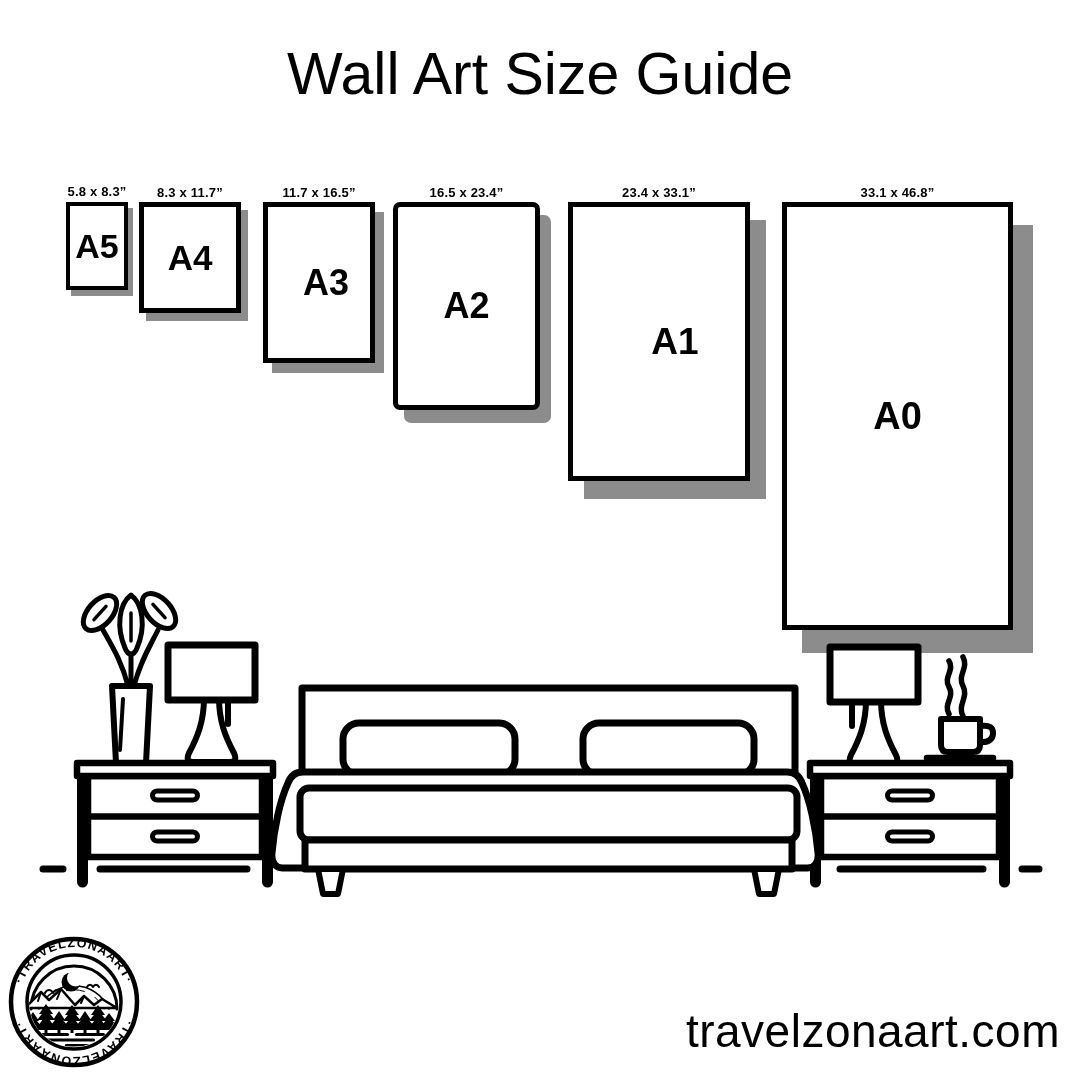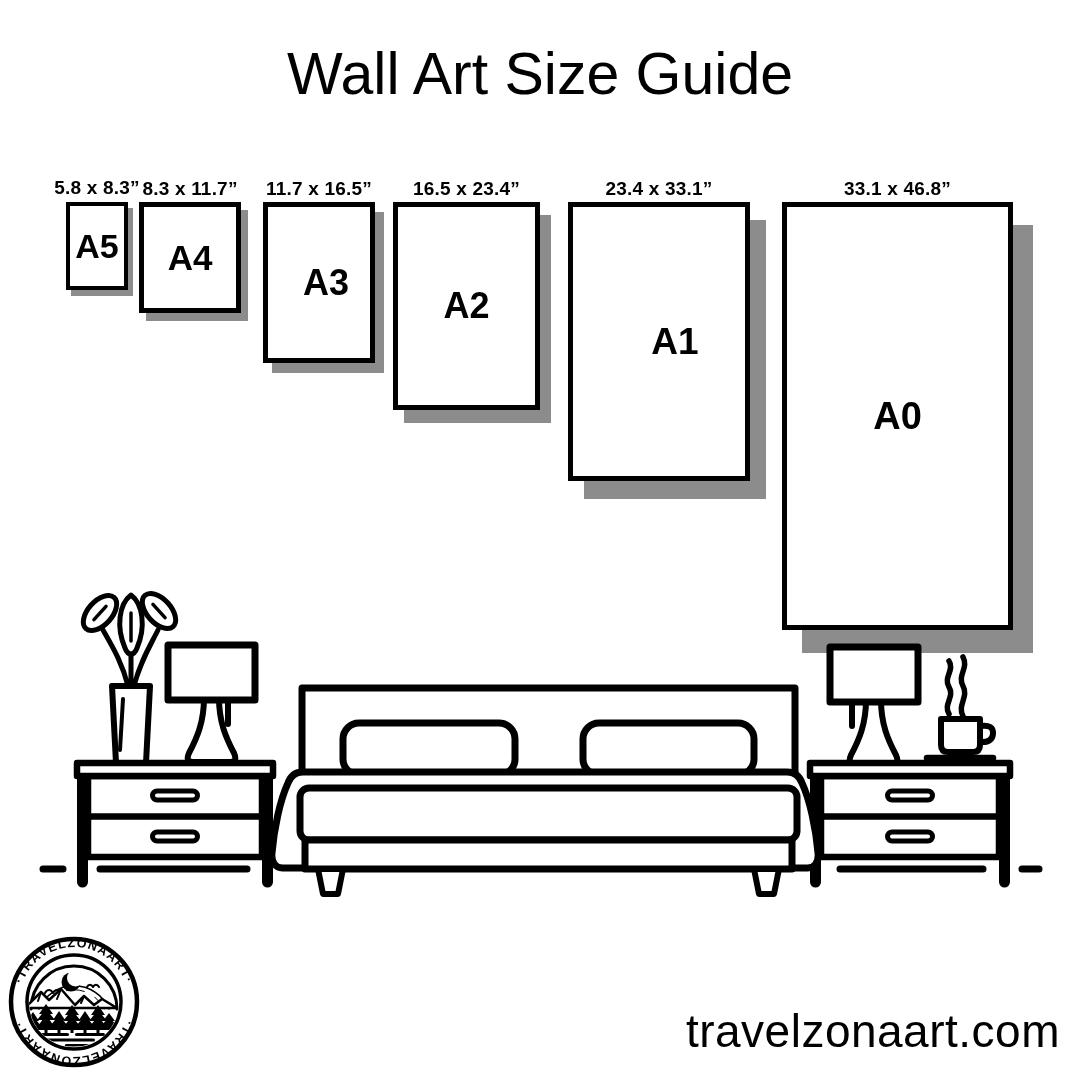--- a/index.html
+++ b/index.html
@@ -26,26 +26,26 @@
     position:absolute;box-sizing:border-box;
     background:var(--bg);
     border:5px solid var(--ink);
     display:flex;align-items:center;justify-content:center;
     font-weight:700;
   }
   .dim{
     position:absolute;bottom:calc(100% + 7px);left:50%;
     transform:translateX(-50%);
     white-space:nowrap;
-    font-size:19px;font-weight:700;letter-spacing:.2px;
+    font-size:13px;font-weight:700;letter-spacing:.2px;
   }
   .f-a5{left:66px;top:202px;width:62px;height:88px;border-width:4px;box-shadow:5px 6px 0 var(--shadow);font-size:34px;}
   .f-a4{left:139px;top:202px;width:102px;height:111px;box-shadow:7px 8px 0 var(--shadow);font-size:35px;}
   .f-a3{left:263px;top:202px;width:112px;height:161px;box-shadow:9px 10px 0 var(--shadow);font-size:36px;padding-left:14px;}
-  .f-a2{left:393px;top:202px;width:147px;height:208px;box-shadow:11px 13px 0 var(--shadow);font-size:36px;}
+  .f-a2{left:393px;top:202px;width:147px;height:208px;box-shadow:11px 13px 0 var(--shadow);font-size:36px;border-radius:7px;}
   .f-a1{left:568px;top:202px;width:182px;height:279px;box-shadow:16px 18px 0 var(--shadow);font-size:37px;padding-left:32px;}
   .f-a0{left:782px;top:202px;width:231px;height:428px;box-shadow:20px 23px 0 var(--shadow);font-size:38px;}
   
   .bedroom{position:absolute;left:0;top:580px;width:1080px;height:320px;}
   
   .logo{position:absolute;left:-1px;top:927px;width:150px;height:150px;}
   .logo text{font-family:"Liberation Sans",sans-serif;}
   
   .website{
     position:absolute;top:1004px;left:520px;width:540px;

